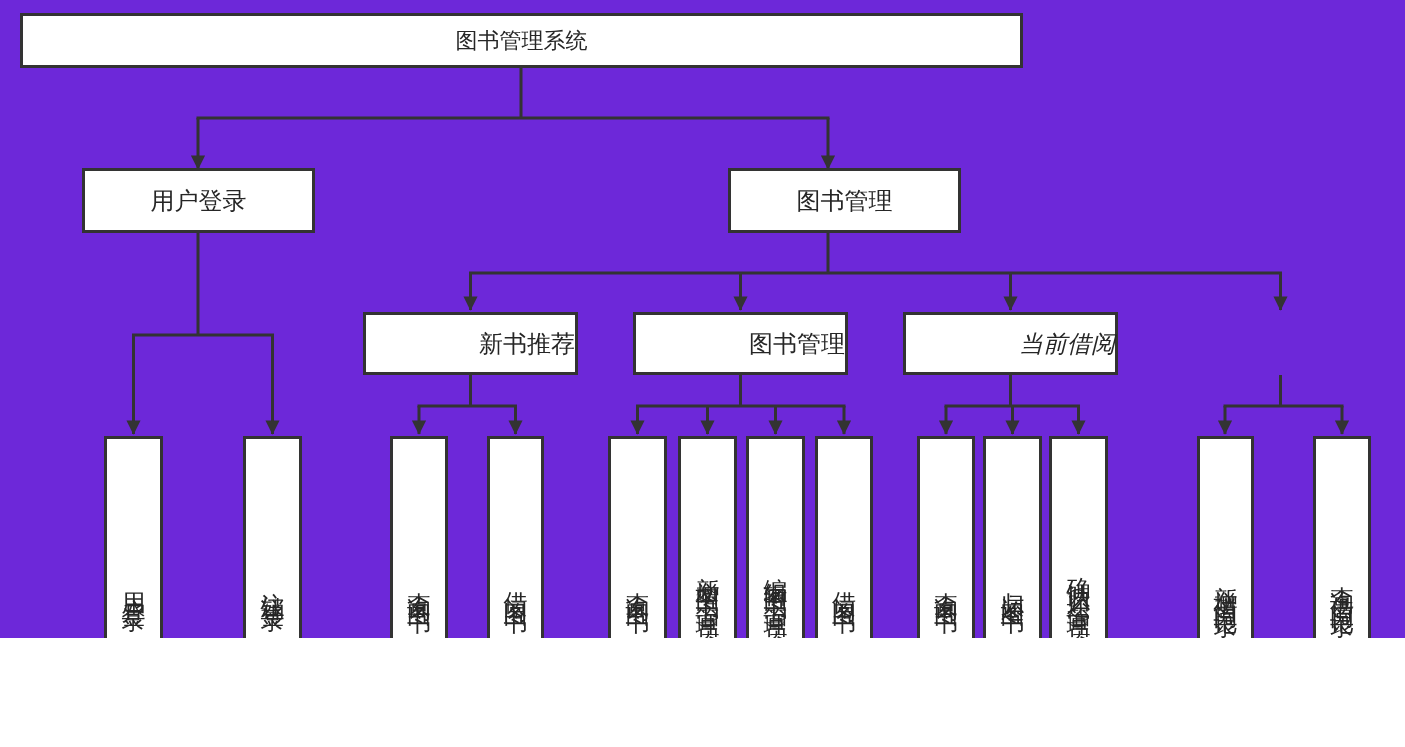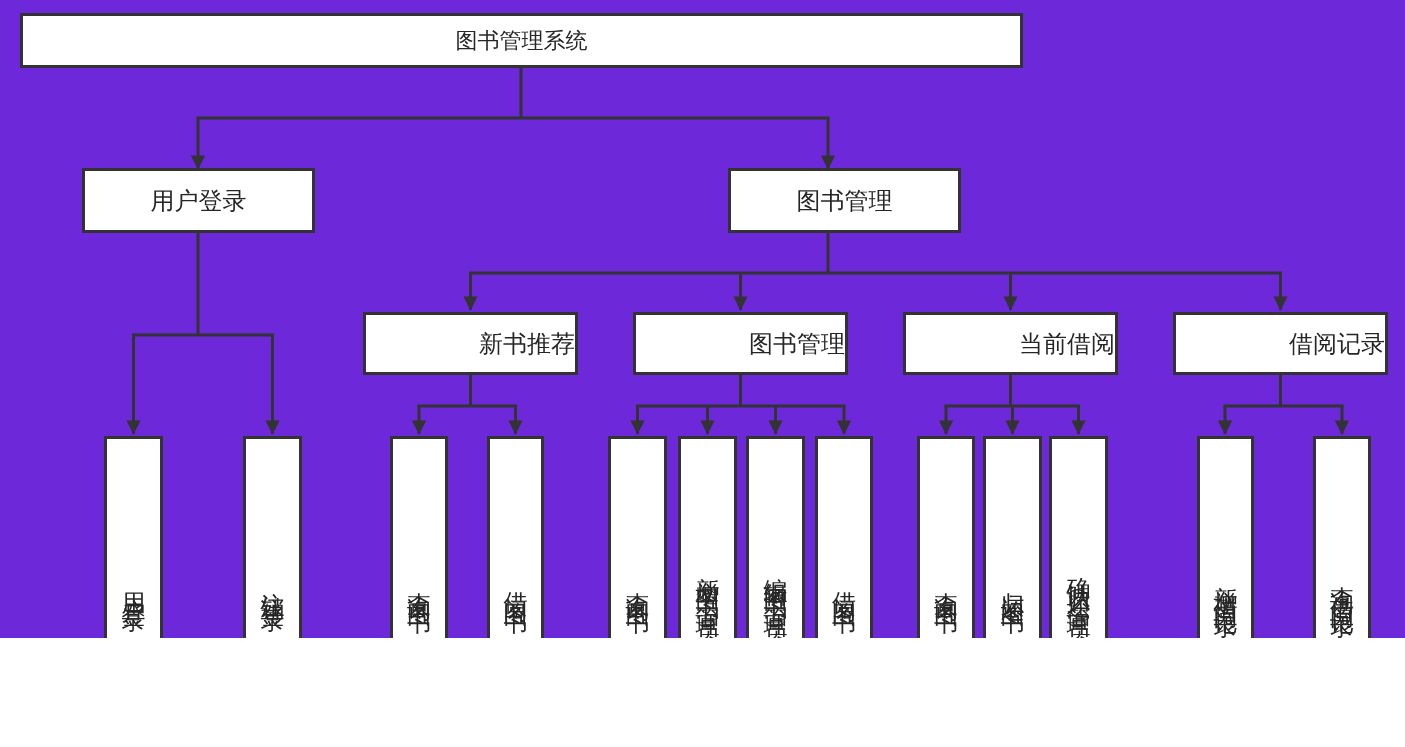--- a/index.html
+++ b/index.html
@@ -112,25 +112,22 @@
   <div class="node node-l2" style="left:728px;">
     <span>图书管理</span>
   </div>
 
   <div class="node node-l3" style="left:363px;">
     <span>新书推荐</span>
   </div>
   <div class="node node-l3" style="left:633px;">
     <span>图书管理</span>
   </div>
-  <div class="node node-l3" style="left:903px;">
+  <div class="node node-l3" style="left:903px;font-style:italic;">
     <span>当前借阅</span>
-  </div>
-  <div class="node node-l3" style="left:1173px;">
-    <span>借阅记录</span>
   </div>
 
   <div class="node node-leaf" style="left:104px;width:59px;">
     <span class="vtext">用户登录</span>
   </div>
   <div class="node node-leaf" style="left:243px;width:59px;">
     <span class="vtext">注销登录</span>
   </div>
 
   <div class="node node-leaf" style="left:390px;width:58px;">

